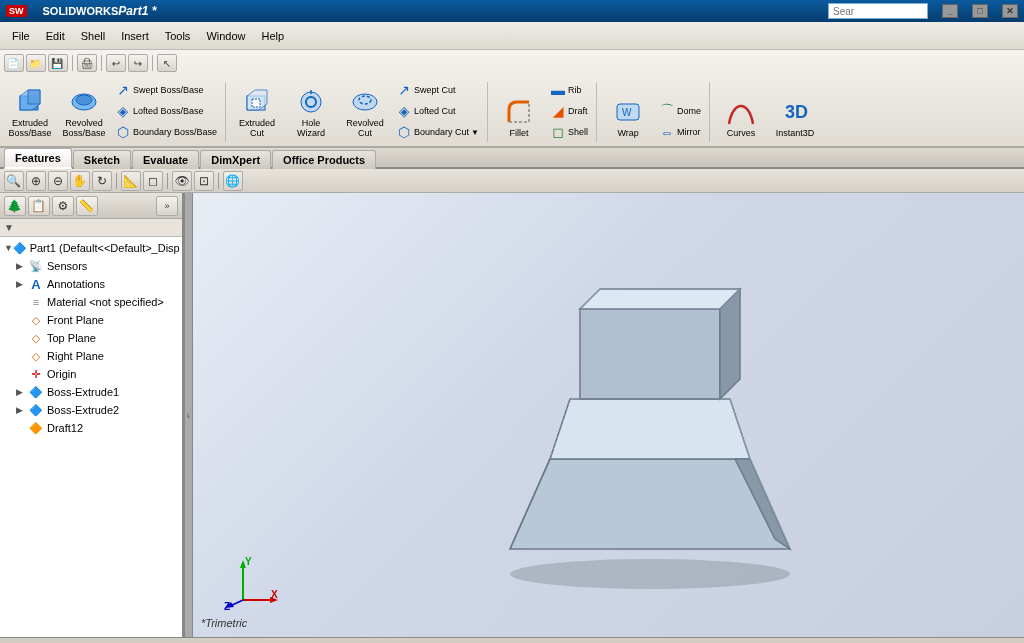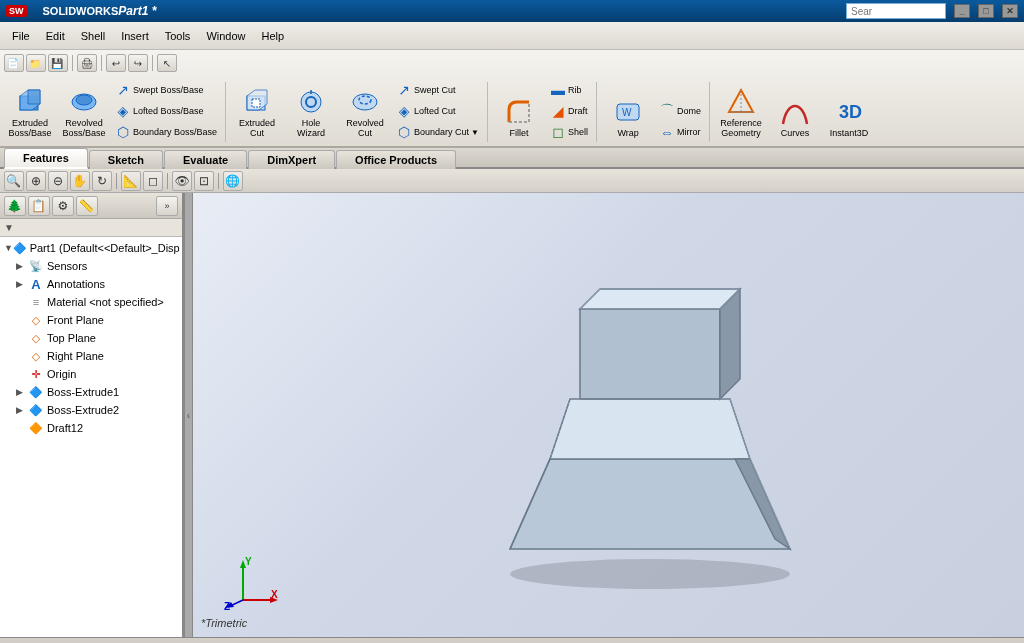--- a/index.html
+++ b/index.html
@@ -133,21 +133,21 @@
     
     #tab-bar {
       display: flex;
       align-items: flex-end;
       background: linear-gradient(to bottom, #ddd9d0, #c8c4bc);
       border-bottom: 2px solid #888;
       padding: 0 4px;
       gap: 1px;
     }
     .tab {
-      padding: 3px 18px;
+      padding: 3px 10px;
       font-size: 11px;
       font-weight: bold;
       color: #000;
       background: linear-gradient(to bottom, #e8e4dc, #ccc8c0);
       border: 1px solid #aaa;
       border-bottom: none;
       border-radius: 3px 3px 0 0;
       cursor: pointer;
       margin-bottom: -2px;
       text-align: center;
@@ -327,21 +327,21 @@
   </style>
 </head>
 <body>
 
 <div id="title-bar">
   <div class="logo">
     <span class="logo-sw">SW</span>
     <span style="font-size:11px; font-weight:bold; color:white;">SOLIDWORKS</span>
   </div>
   <div class="title-center">Part1 *</div>
-  <div style="display:flex; align-items:center; gap:8px;">
+  <div style="display:flex; align-items:center; gap:14px;">
     <input id="search-box" type="text" style="background: rgb(255, 255, 255); border: 1px solid rgb(123, 175, 212); height: 16px; width: 100px; padding: 0px 4px; font-size: 10px;" placeholder="Sear">
     <span class="win-btn">_</span>
     <span class="win-btn">□</span>
     <span class="win-btn">✕</span>
   </div>
 </div>
 
 <div id="menu-bar">
   <span class="menu-item">File</span>
   <span class="menu-item">Edit</span>
@@ -501,30 +501,20 @@
         <div class="tb-btn-small">
           <div class="icon-sm icon-blue">⇔</div>
           <span class="lbl-sm">Mirror</span>
         </div>
       </div>
     </div>
 
     <div style="width:1px;height:60px;background:#bbb;margin:0 3px;"></div>
 
     <div class="tb-section">
-      <div class="tb-btn-large">
-        <div class="icon-box">
-          <svg width="32" height="32" viewBox="0 0 32 32">
-            <polygon points="16,4 28,26 4,26" fill="none" stroke="#e06000" stroke-width="2"></polygon>
-            <line x1="16" y1="4" x2="16" y2="26" stroke="#888" stroke-width="1" stroke-dasharray="2,2"></line>
-            <line x1="4" y1="26" x2="28" y2="26" stroke="#888" stroke-width="1"></line>
-          </svg>
-        </div>
-        <div class="btn-label">Reference<br>Geometry</div>
-      </div>
       <div class="tb-btn-large">
         <div class="icon-box">
           <svg width="32" height="32" viewBox="0 0 32 32">
             <path d="M4 28 C8 4 24 4 28 28" fill="none" stroke="#c62828" stroke-width="2.5"></path>
           </svg>
         </div>
         <div class="btn-label">Curves</div>
       </div>
       <div class="tb-btn-large">
         <div class="icon-box">

